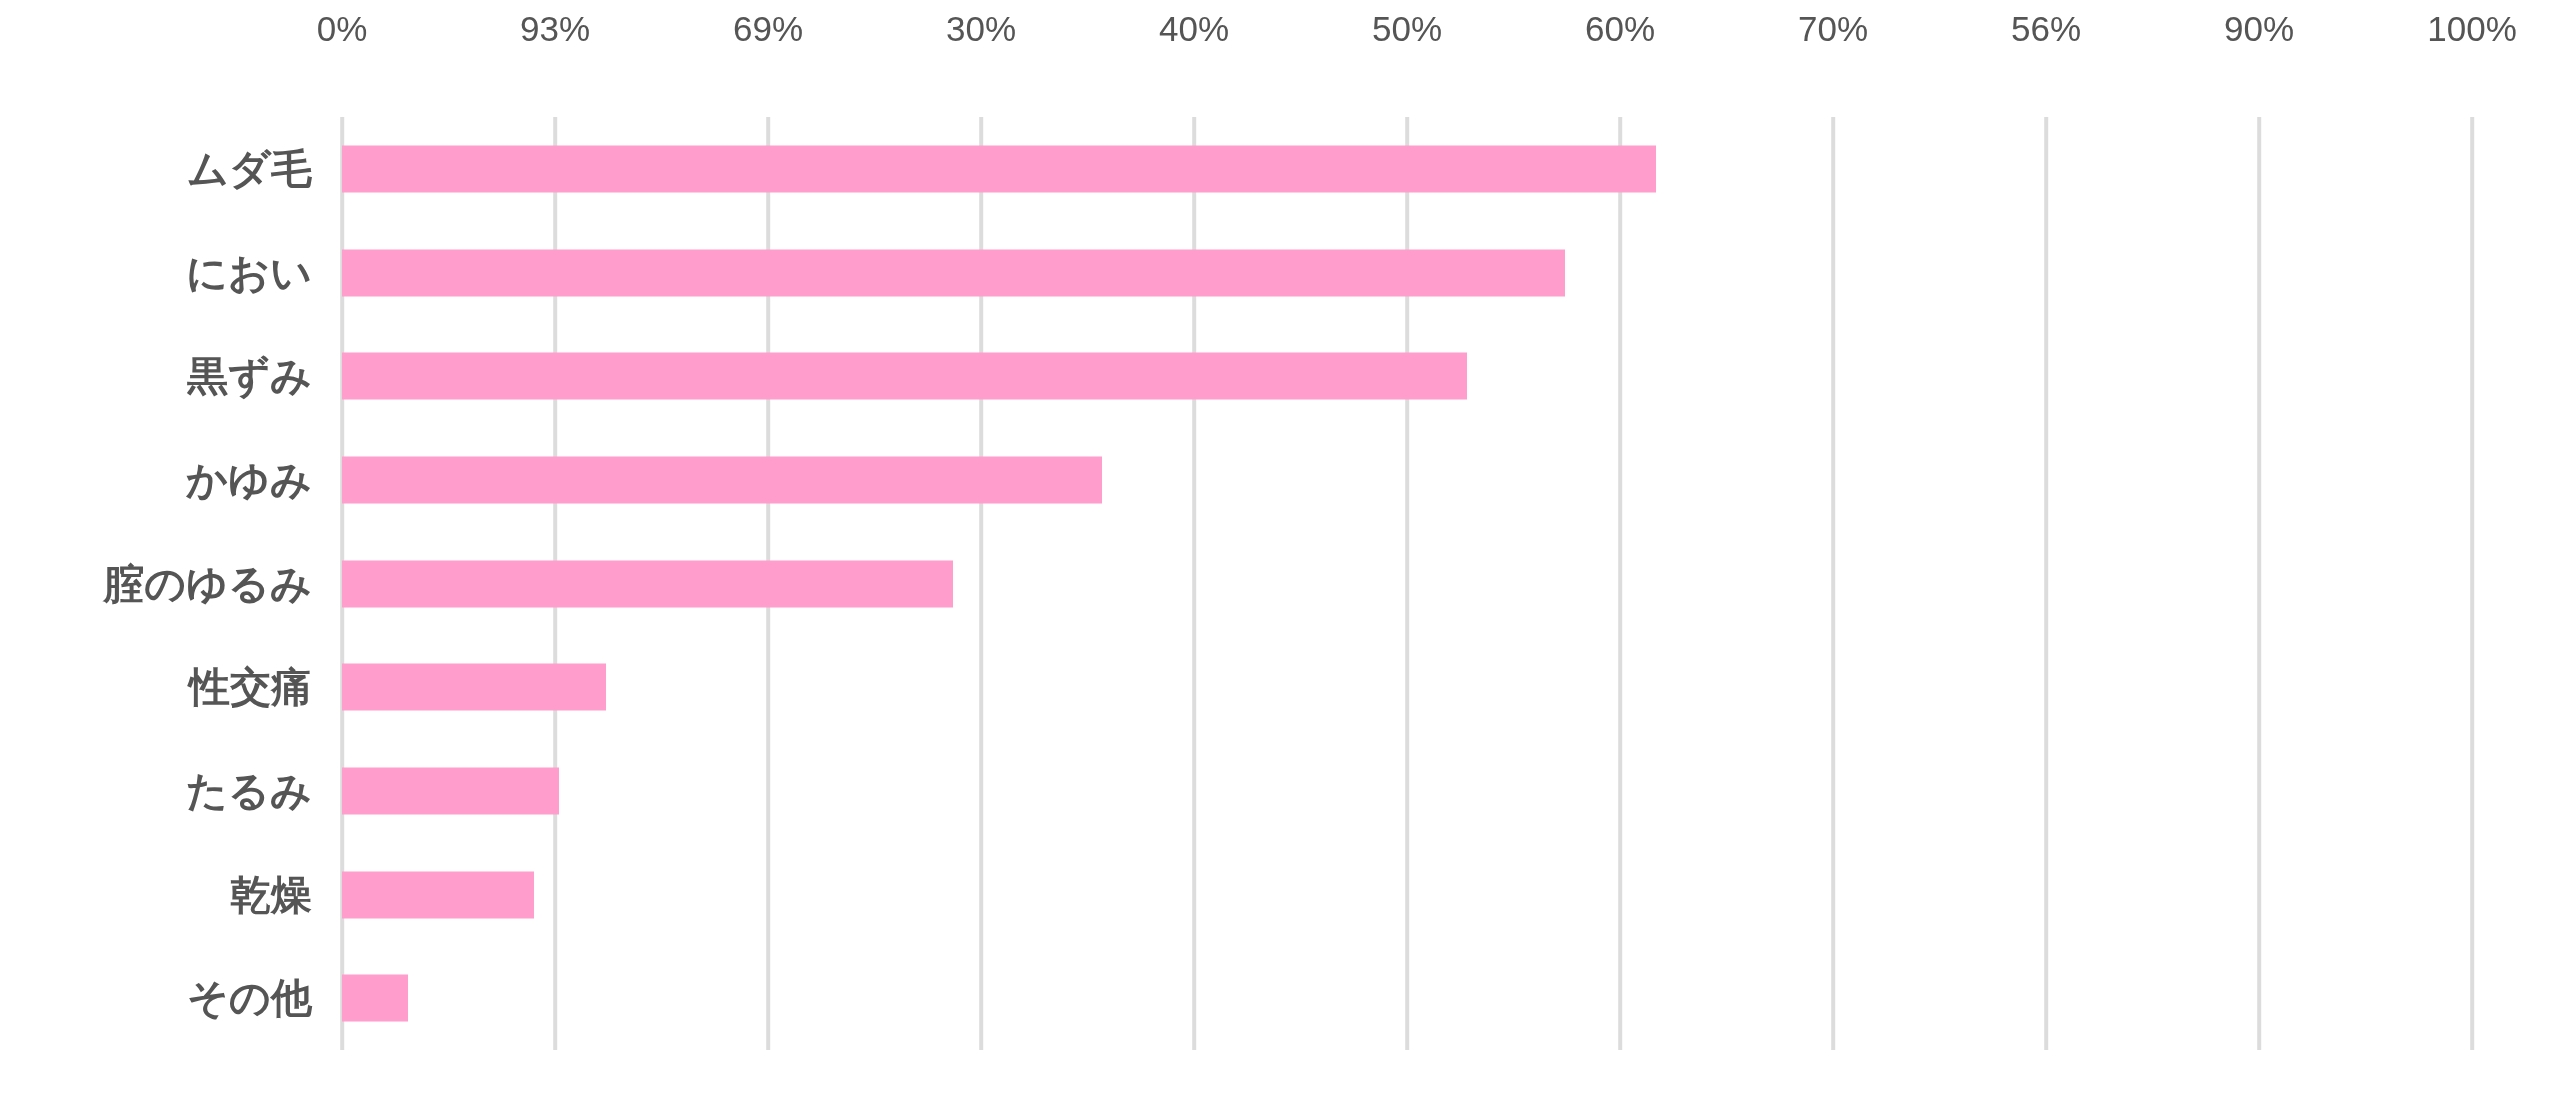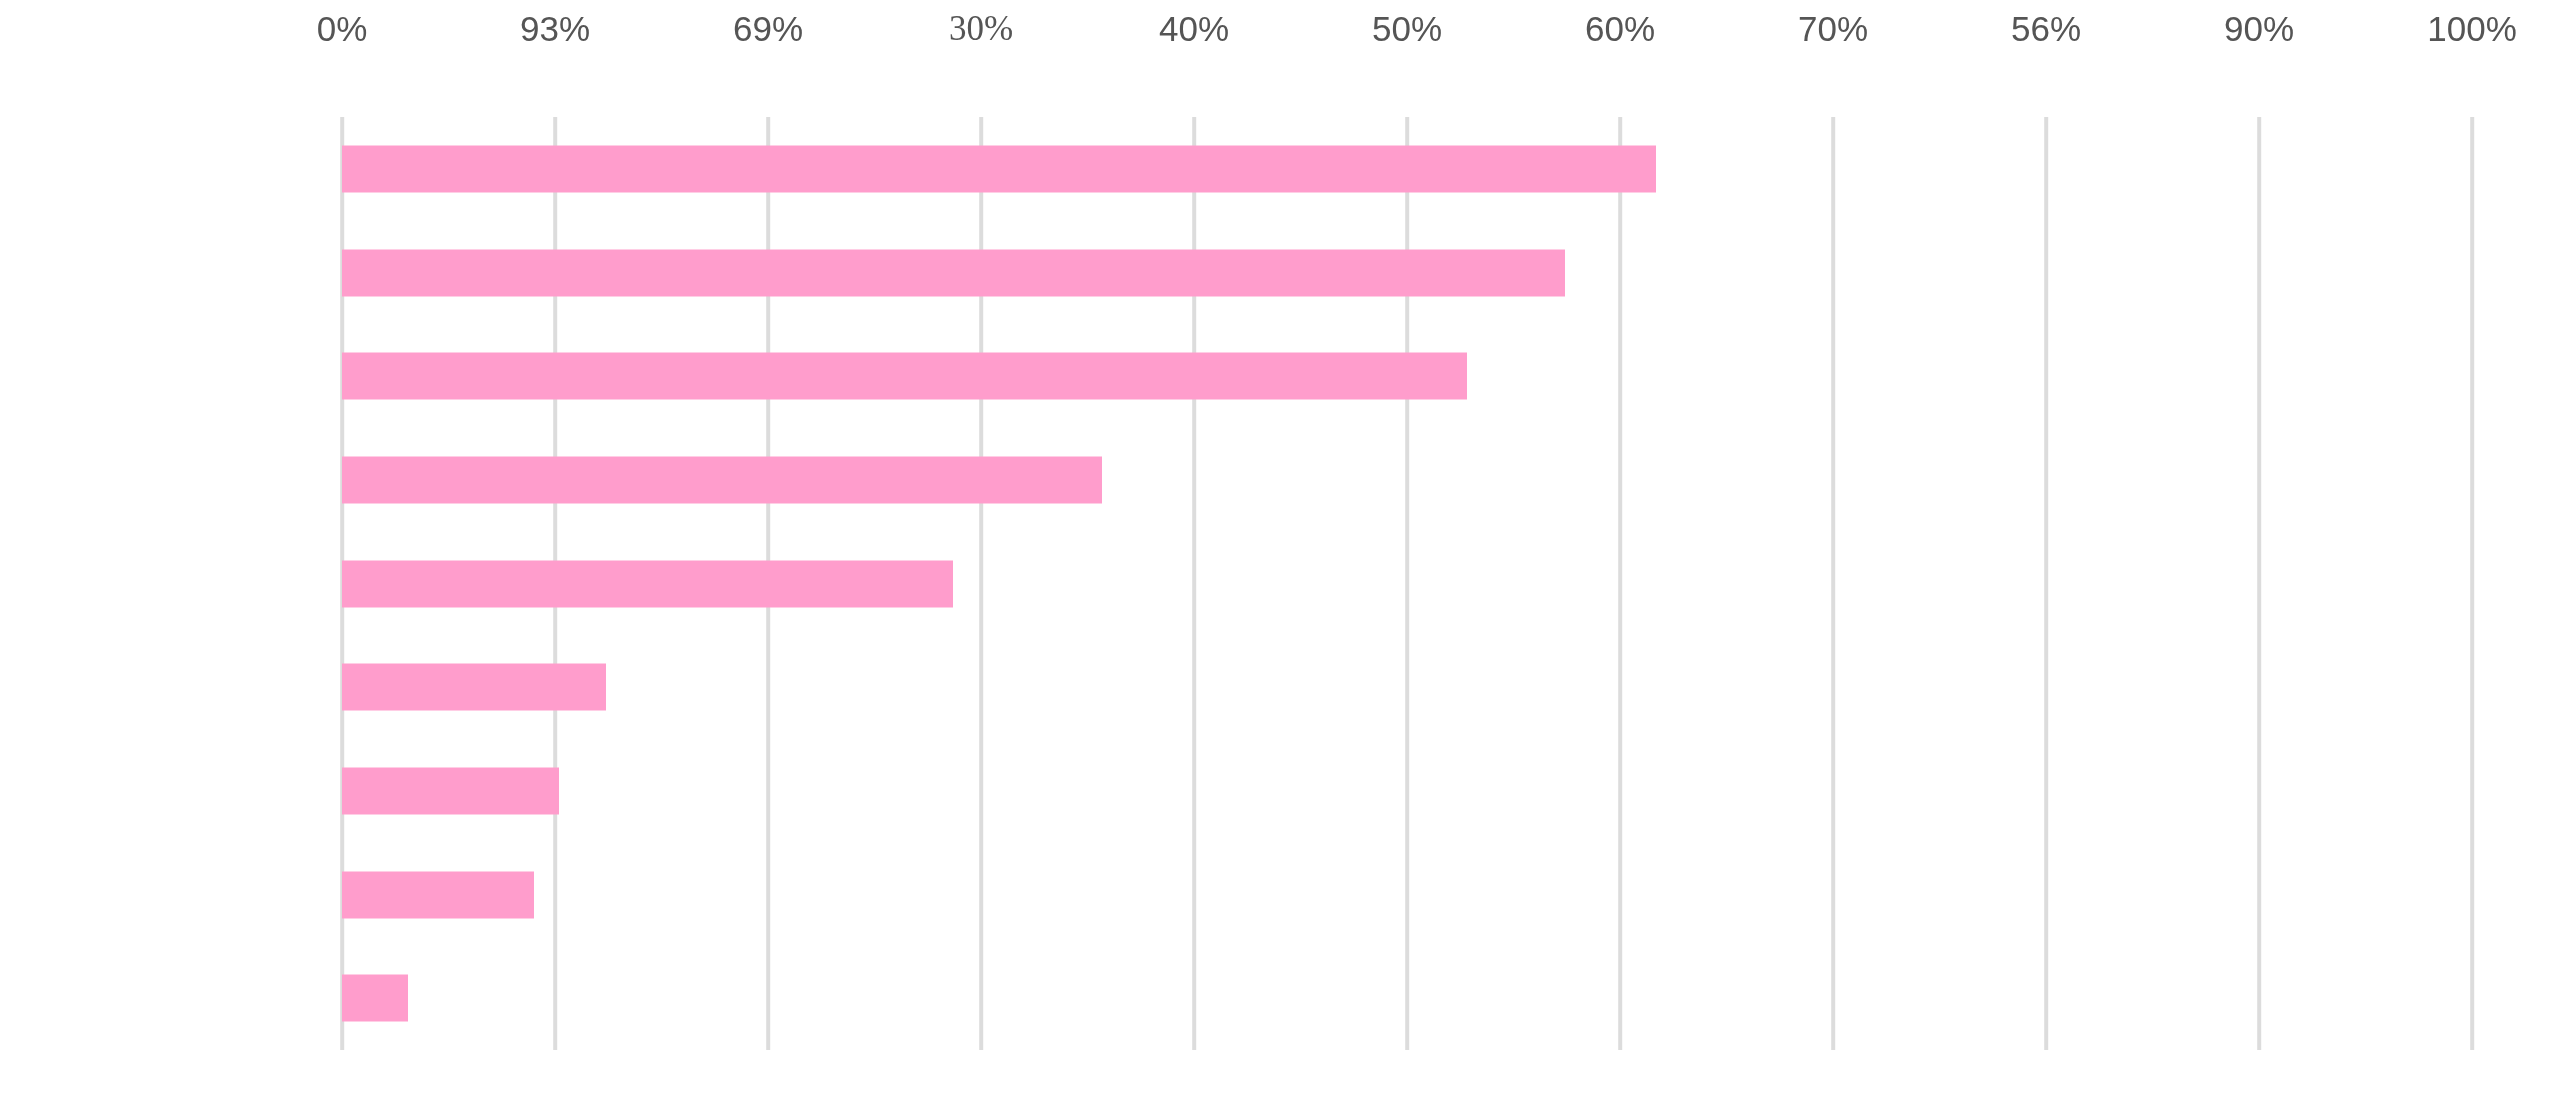--- a/index.html
+++ b/index.html
@@ -100,30 +100,41 @@
 </style>
 </head>
 <body>
 
 <div class="chart-root">
 
   <div class="x-axis-labels">
       <div class="x-tick-label" style="left: 0px;">0%</div>
       <div class="x-tick-label" style="left: 213px;">93%</div>
       <div class="x-tick-label" style="left: 426px;">69%</div>
-      <div class="x-tick-label" style="left: 639px; font-family: Liberation Serif, serif;">30%</div>
+      <div class="x-tick-label" style="left: 639px;">30%</div>
       <div class="x-tick-label" style="left: 852px;">40%</div>
       <div class="x-tick-label" style="left: 1065px;">50%</div>
       <div class="x-tick-label" style="left: 1278px;">60%</div>
       <div class="x-tick-label" style="left: 1491px; text-align: right;">70%</div>
       <div class="x-tick-label" style="left: 1704px;">56%</div>
       <div class="x-tick-label" style="left: 1917px;">90%</div>
       <div class="x-tick-label" style="left: 2130px;">100%</div>
     </div>
 
+  <div class="y-axis-labels">
+      <div class="y-cat-label" style="top: 52px;">ムダ毛</div>
+      <div class="y-cat-label" style="top: 156px;">におい</div>
+      <div class="y-cat-label" style="top: 259px;">黒ずみ</div>
+      <div class="y-cat-label" style="top: 363px;">かゆみ</div>
+      <div class="y-cat-label" style="top: 467px;">腟のゆるみ</div>
+      <div class="y-cat-label" style="top: 570px;">性交痛</div>
+      <div class="y-cat-label" style="top: 674px;">たるみ</div>
+      <div class="y-cat-label" style="top: 778px;">乾燥</div>
+      <div class="y-cat-label" style="top: 881px;">その他</div>
+    </div>
 
   <div class="plot-area">
     <div class="gridlines-layer">
         <div class="gridline axis-zero" style="left: 0px;"></div>
         <div class="gridline" style="left: 213px;"></div>
         <div class="gridline" style="left: 426px;"></div>
         <div class="gridline" style="left: 639px;"></div>
         <div class="gridline" style="left: 852px;"></div>
         <div class="gridline" style="left: 1065px;"></div>
         <div class="gridline" style="left: 1278px;"></div>

